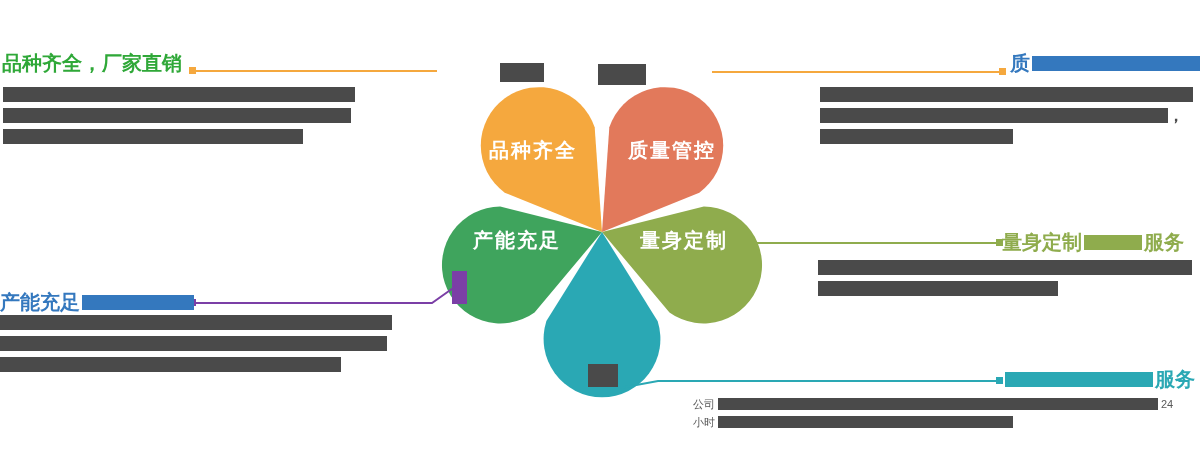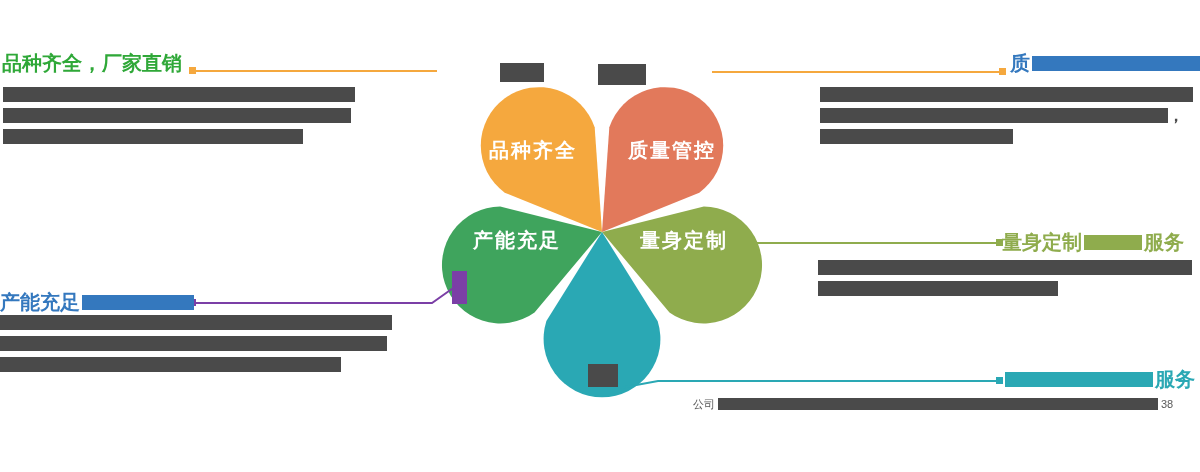--- a/index.html
+++ b/index.html
@@ -119,21 +119,25 @@
 
   <div class="callout small">
     <div class="co-title" style="left: 1005px; top: 370px; color: rgb(42, 168, 180);">
         <span class="seg-bar" style="width: 148px; background: rgb(42, 168, 180);"></span>
         <span class="seg-text">服务</span>
       </div>
     <div class="co-body" style="left:690px;top:397px;width:510px">
         <div class="bline">
           <span class="btext">公司</span>
           <span class="bbar" style="width: 440px; background: rgb(74, 74, 74);"></span>
-          <span class="btext">38</span>
+          <span class="btext">24</span>
+        </div>
+        <div class="bline">
+          <span class="btext">小时</span>
+          <span class="bbar" style="width: 295px; background: rgb(74, 74, 74);"></span>
         </div>
       </div>
   </div>
 
   <div class="callout">
     <div class="co-title" style="left: 0px; top: 293px; color: rgb(52, 120, 190);">
         <span class="seg-text">产能充足</span>
         <span class="seg-bar" style="width: 112px; background: rgb(52, 120, 190);"></span>
       </div>
     <div class="co-body" style="left:0px;top:315px;width:400px">

